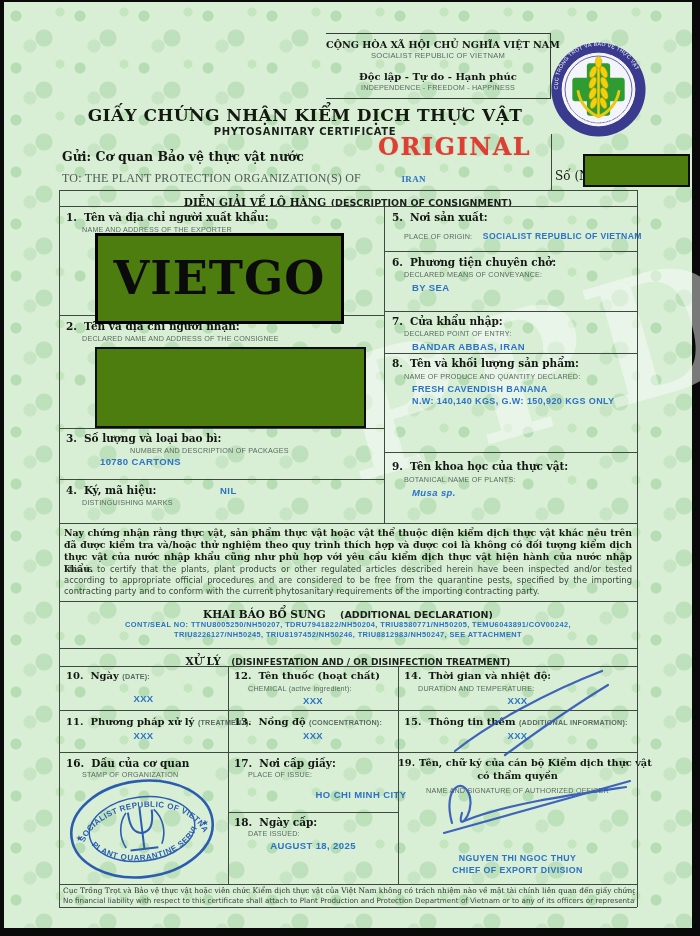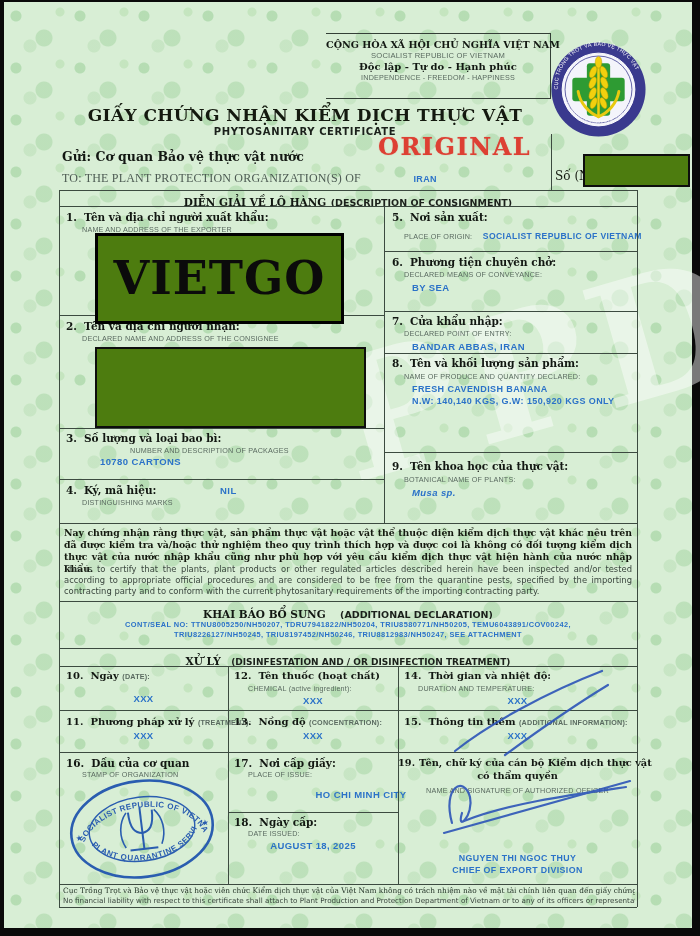--- a/index.html
+++ b/index.html
@@ -30,21 +30,21 @@
 <body>
 
 <div class="page">
   <div class="paper"></div>
 
   <div class="abs serif" style="left:330px;top:270px;font-size:168px;font-weight:bold;color:#ffffff;opacity:.45;transform:rotate(-16deg);z-index:1;letter-spacing:6px;">PPD</div>
 
   <div class="abs z2" style="left:326px;top:33px;width:225px;height:66px;border:1px solid #333f36;border-left:none;text-align:center;padding-top:5px;box-sizing:border-box;">
     <div class="vnl" style="font-size:9.6px;">CỘNG HÒA XÃ HỘI CHỦ NGHĨA VIỆT NAM</div>
     <div class="enl" style="font-size:7.6px;margin-top:1px;">SOCIALIST REPUBLIC OF VIETNAM</div>
-    <div class="vnl" style="font-size:10px;margin-top:1px;">Độc lập - Tự do - Hạnh phúc</div>
+    <div class="vnl" style="font-size:10px;margin-top:11px;">Độc lập - Tự do - Hạnh phúc</div>
     <div class="enl" style="font-size:7.2px;margin-top:1px;">INDEPENDENCE - FREEDOM - HAPPINESS</div>
   </div>
 
   <svg class="abs z3" style="left:550px;top:41px;" width="97" height="97" viewBox="0 0 100 100">
     <circle cx="50" cy="50" r="48.5" fill="#3a3a8e"></circle>
     <circle cx="50" cy="50" r="37.5" fill="#f4f4fb"></circle>
     <circle cx="50" cy="50" r="37.5" fill="none" stroke="#ffffff" stroke-width="1"></circle>
     <circle cx="50" cy="50" r="34.5" fill="none" stroke="#3a3a8e" stroke-width="0.8"></circle>
     <rect x="38" y="23" width="24" height="54" rx="3" fill="#2e9b33"></rect>
     <rect x="23" y="38" width="54" height="24" rx="3" fill="#2e9b33"></rect>
@@ -72,21 +72,21 @@
     </text>
   </svg>
 
   <div class="abs serif z2 ctr" style="left:59px;top:105px;width:492px;font-size:17px;font-weight:bold;letter-spacing:.4px;color:#14190f;">GIẤY CHỨNG NHẬN KIỂM DỊCH THỰC VẬT</div>
   <div class="abs sans z2 ctr" style="left:59px;top:126px;width:492px;font-size:10px;font-weight:bold;letter-spacing:.6px;color:#1b201b;">PHYTOSANITARY CERTIFICATE</div>
   <div class="abs serif z4" style="left:378px;top:132px;font-size:24px;font-weight:bold;letter-spacing:1.5px;color:#dd4033;text-shadow:0 0 1px rgba(221,64,51,.6);">ORIGINAL</div>
 
   <div class="abs z2 vnl" style="left:62px;top:149px;font-size:12.5px;">Gửi: Cơ quan Bảo vệ thực vật nước</div>
   <div class="abs z2" style="left:62px;top:168px;white-space:nowrap;">
     <span class="enl" style="font-size:12px;color:#4c5a52;font-family:Liberation Serif, serif;">TO: THE PLANT PROTECTION ORGANIZATION(S) OF</span>
-    <span class="val" style="font-size:9px;margin-left:48px;">IRAN</span>
+    <span class="val" style="font-size:9px;margin-left:36px;font-family:Liberation Serif, serif;">IRAN</span>
   </div>
 
   <div class="vline" style="left:551px;top:134px;height:56px;"></div>
   <div class="abs serif z2" style="left:555px;top:169px;font-size:12px;color:#14190f;">Số (N</div>
   <div class="wbox" style="left:583px;top:154px;width:103px;height:29px;border:2px solid #0d0d0d;"></div>
 
   <div class="hline" style="left:59px;top:190px;width:578px;"></div>
   <div class="hline" style="left:59px;top:907px;width:578px;"></div>
   <div class="vline" style="left:59px;top:190px;height:717px;"></div>
   <div class="vline" style="left:637px;top:190px;height:717px;"></div>

